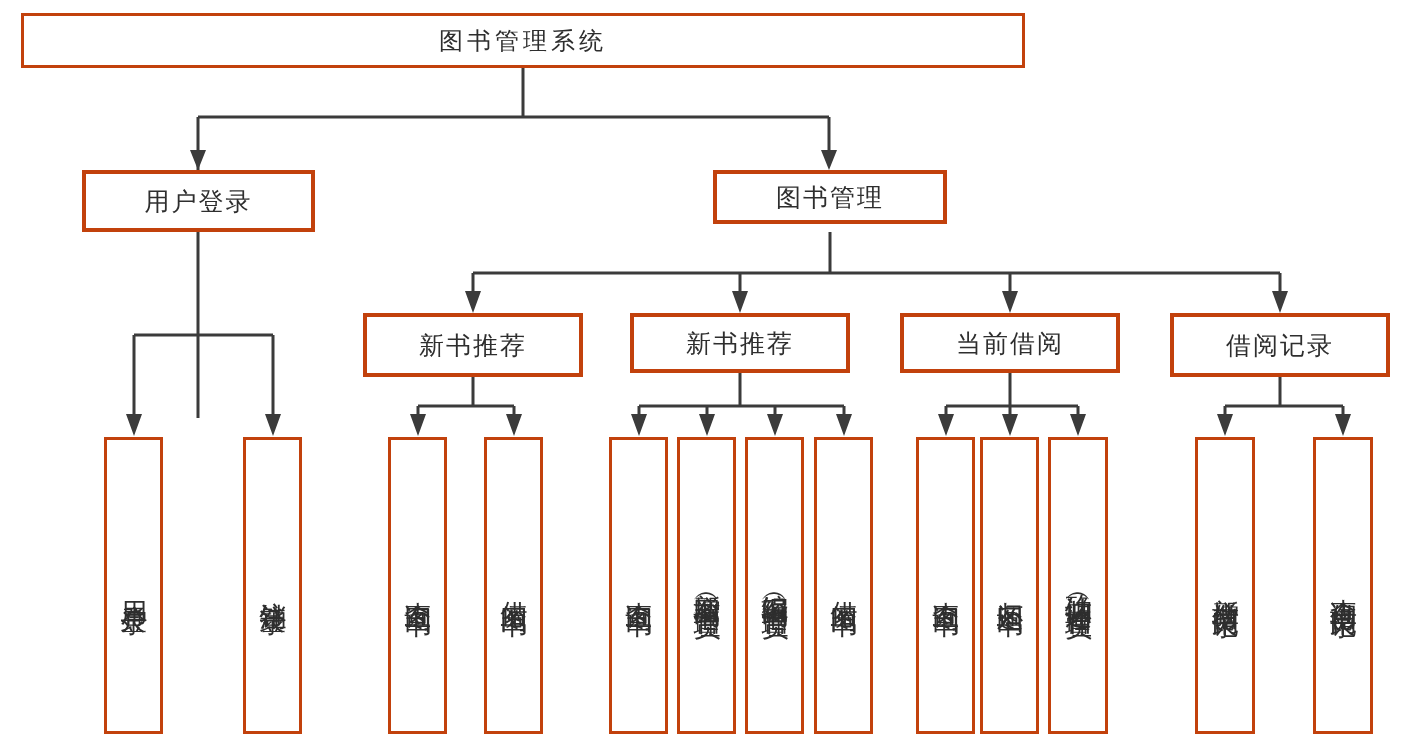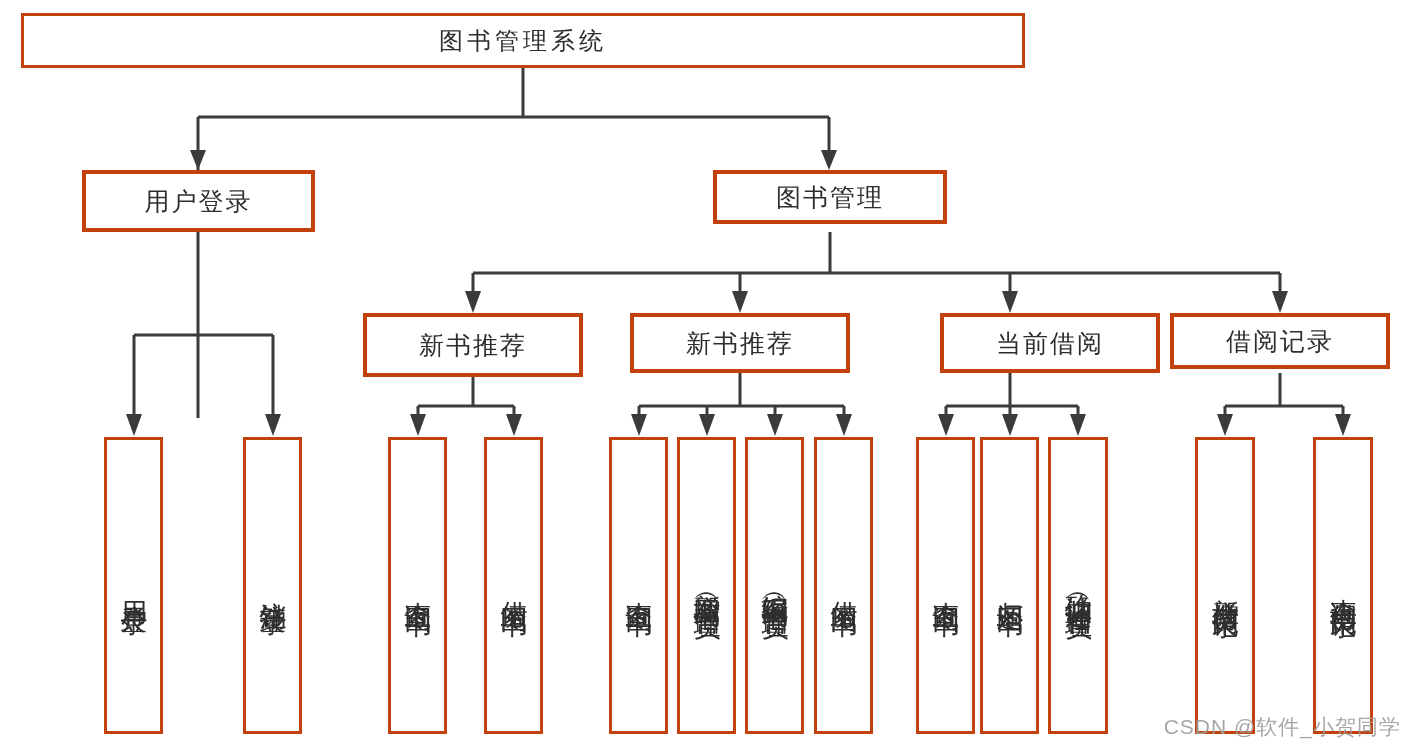--- a/index.html
+++ b/index.html
@@ -115,24 +115,24 @@
   <div class="box thick l2-box" style="left:713px; top:170px; width:234px; height:54px;">
     <span>图书管理</span>
   </div>
 
   <div class="box thick l3-box" style="left:363px; top:313px; width:220px; height:64px;">
     <span>新书推荐</span>
   </div>
   <div class="box thick l3-box" style="left:630px; top:313px; width:220px; height:60px;">
     <span>新书推荐</span>
   </div>
-  <div class="box thick l3-box" style="left:900px; top:313px; width:220px; height:60px;margin-left:40px;">
+  <div class="box thick l3-box" style="left:900px; top:313px; width:220px; height:60px;">
     <span>当前借阅</span>
   </div>
-  <div class="box thick l3-box" style="left:1170px; top:313px; width:220px; height:56px;">
+  <div class="box thick l3-box" style="left:1170px; top:313px; width:220px; height:64px;">
     <span>借阅记录</span>
   </div>
 
   <div class="box leaf" style="left:104px;">
     <span class="vlabel">用户登录</span>
   </div>
   <div class="box leaf" style="left:243px;">
     <span class="vlabel">注销登录</span>
   </div>
 
@@ -166,15 +166,14 @@
     <span class="vlabel">确认归还（管理员）</span>
   </div>
 
   <div class="box leaf" style="left:1195px; width:60px;">
     <span class="vlabel">新增借阅记录</span>
   </div>
   <div class="box leaf" style="left:1313px; width:60px;">
     <span class="vlabel">查询借阅记录</span>
   </div>
 
-  <div id="watermark">CSDN @软件_小贺同学</div>
 
 </div>
 
 </body></html>

